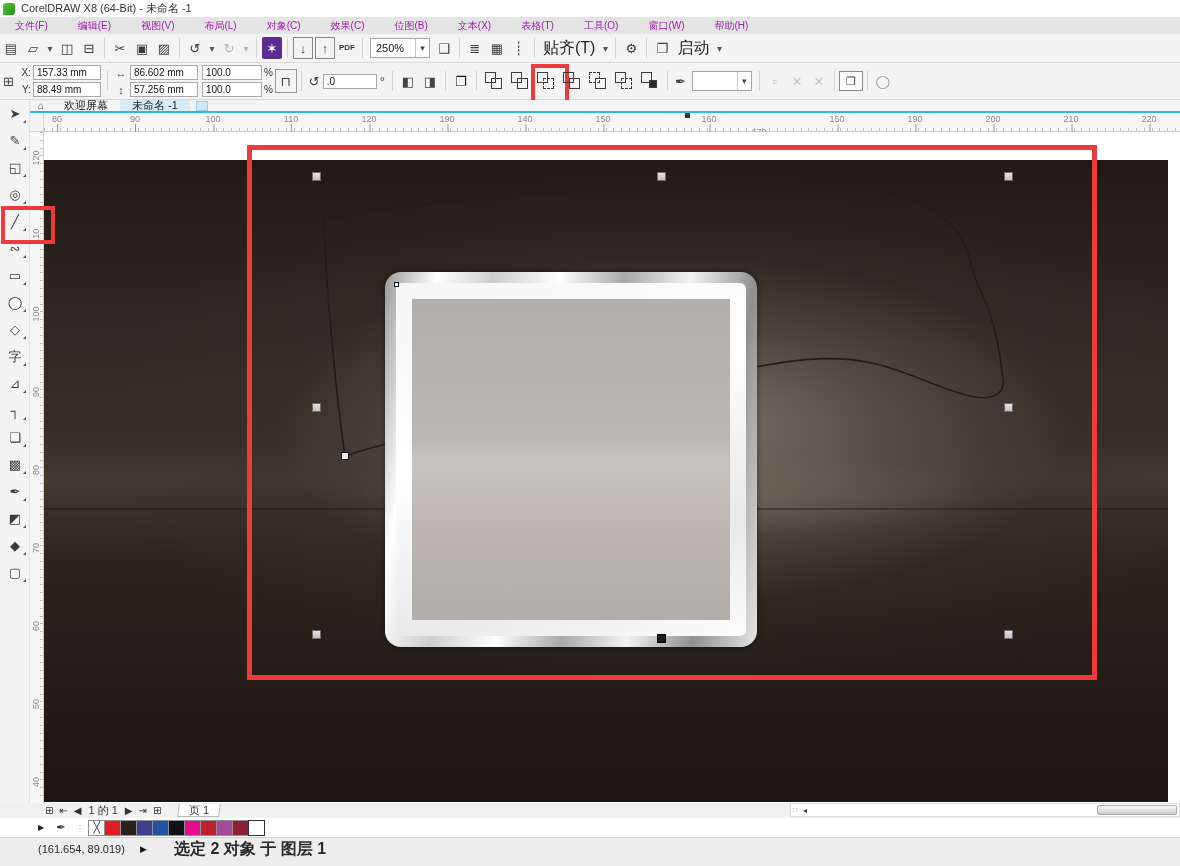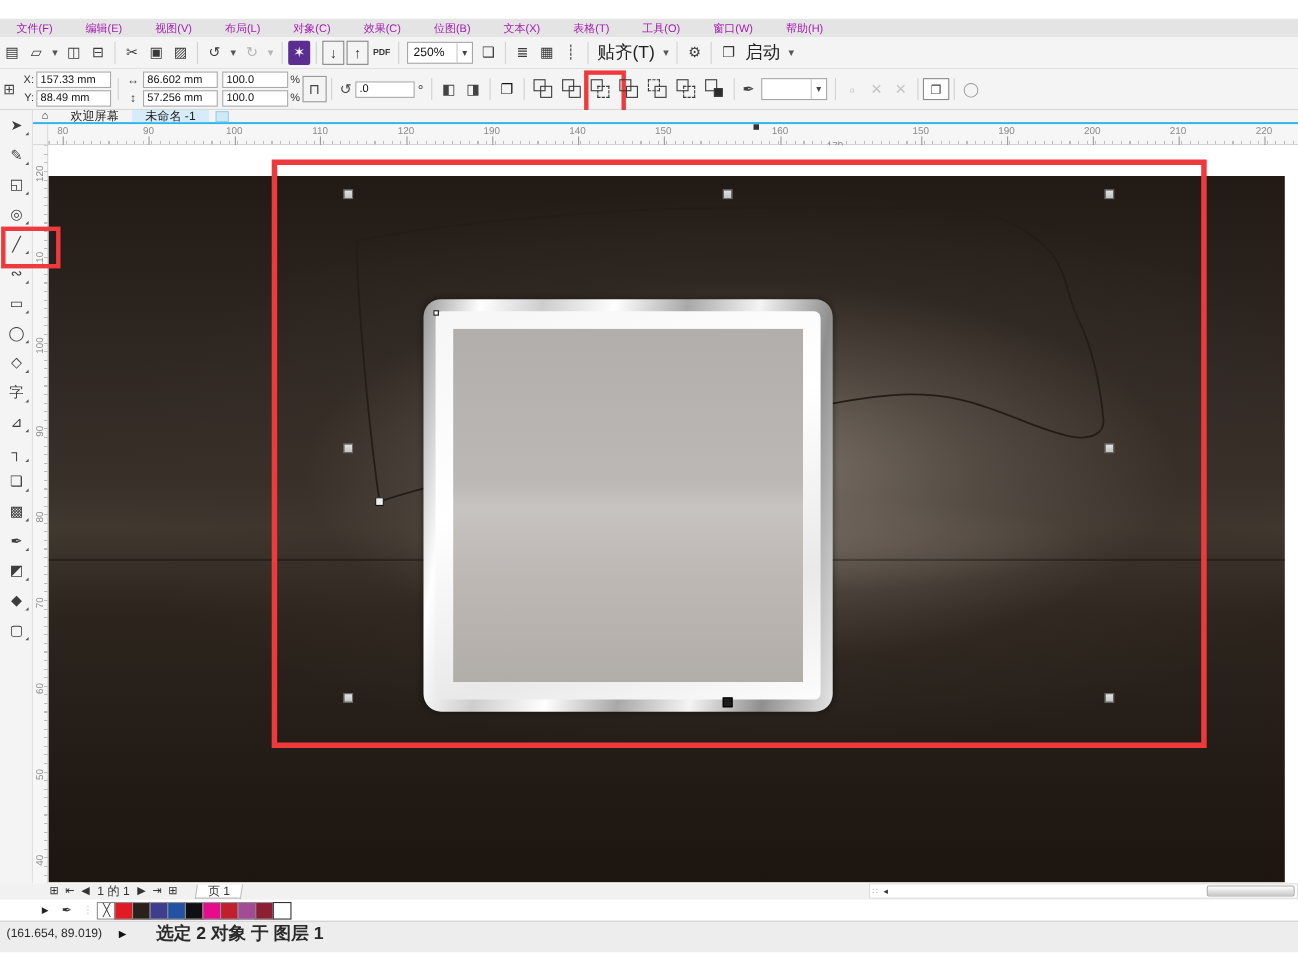--- a/index.html
+++ b/index.html
@@ -107,30 +107,34 @@
   #hthumb { position:absolute; right:2px; top:1px; width:80px; height:10px; background:linear-gradient(#fdfdfd,#c9c9c9); border:1px solid #aaa; border-radius:2px; }
   #paletterow { position:absolute; left:0; top:818px; width:1180px; height:19px; background:#fff; display:flex; align-items:center; }
   #pal-flyout { font-size:8px; color:#222; padding:0 6px 0 38px; }
   #pal-eyedrop { font-size:11px; color:#333; padding:0 6px; }
   #pal-dots { font-size:9px; color:#bbb; padding:0 4px; }
   .swatch { width:17px; height:16px; border:1px solid #8f8f8f; margin-right:-1px; display:flex; align-items:center; justify-content:center; font-size:11px; color:#444; background:#fff; }
   .swatch.white { border:1px solid #333; }
 
   
   #statusbar { position:absolute; left:0; top:837px; width:1180px; height:29px; background:#ededed; border-top:1px solid #d0d0d0; }
-  #statusbar .row { display:flex; align-items:center; height:18px; padding-top:4px; }
+  #statusbar .row { display:flex; align-items:center; height:18px; padding-top:4px;padding-left:32px; }
   #sb-coords { font-size:11px; color:#2a2a2a; padding-left:6px; width:108px; }
   #sb-flyout { font-size:9px; color:#111; width:34px; }
   #sb-sel { font-size:16px; color:#2a2a2a;font-weight:bold; }
 </style>
 </head>
 <body>
 
 <div id="app">
 
+  <div id="titlebar">
+    <div id="cdr-logo"></div>
+    <span class="ttl">CorelDRAW X8 (64-Bit) - 未命名 -1</span>
+  </div>
 
   <div id="menubar">
 
   <div class="mi"><span>文件(F)</span></div>
       <div class="mi"><span>编辑(E)</span></div>
       <div class="mi"><span>视图(V)</span></div>
       <div class="mi"><span>布局(L)</span></div>
       <div class="mi"><span>对象(C)</span></div>
       <div class="mi"><span>效果(C)</span></div>
       <div class="mi"><span>位图(B)</span></div>

